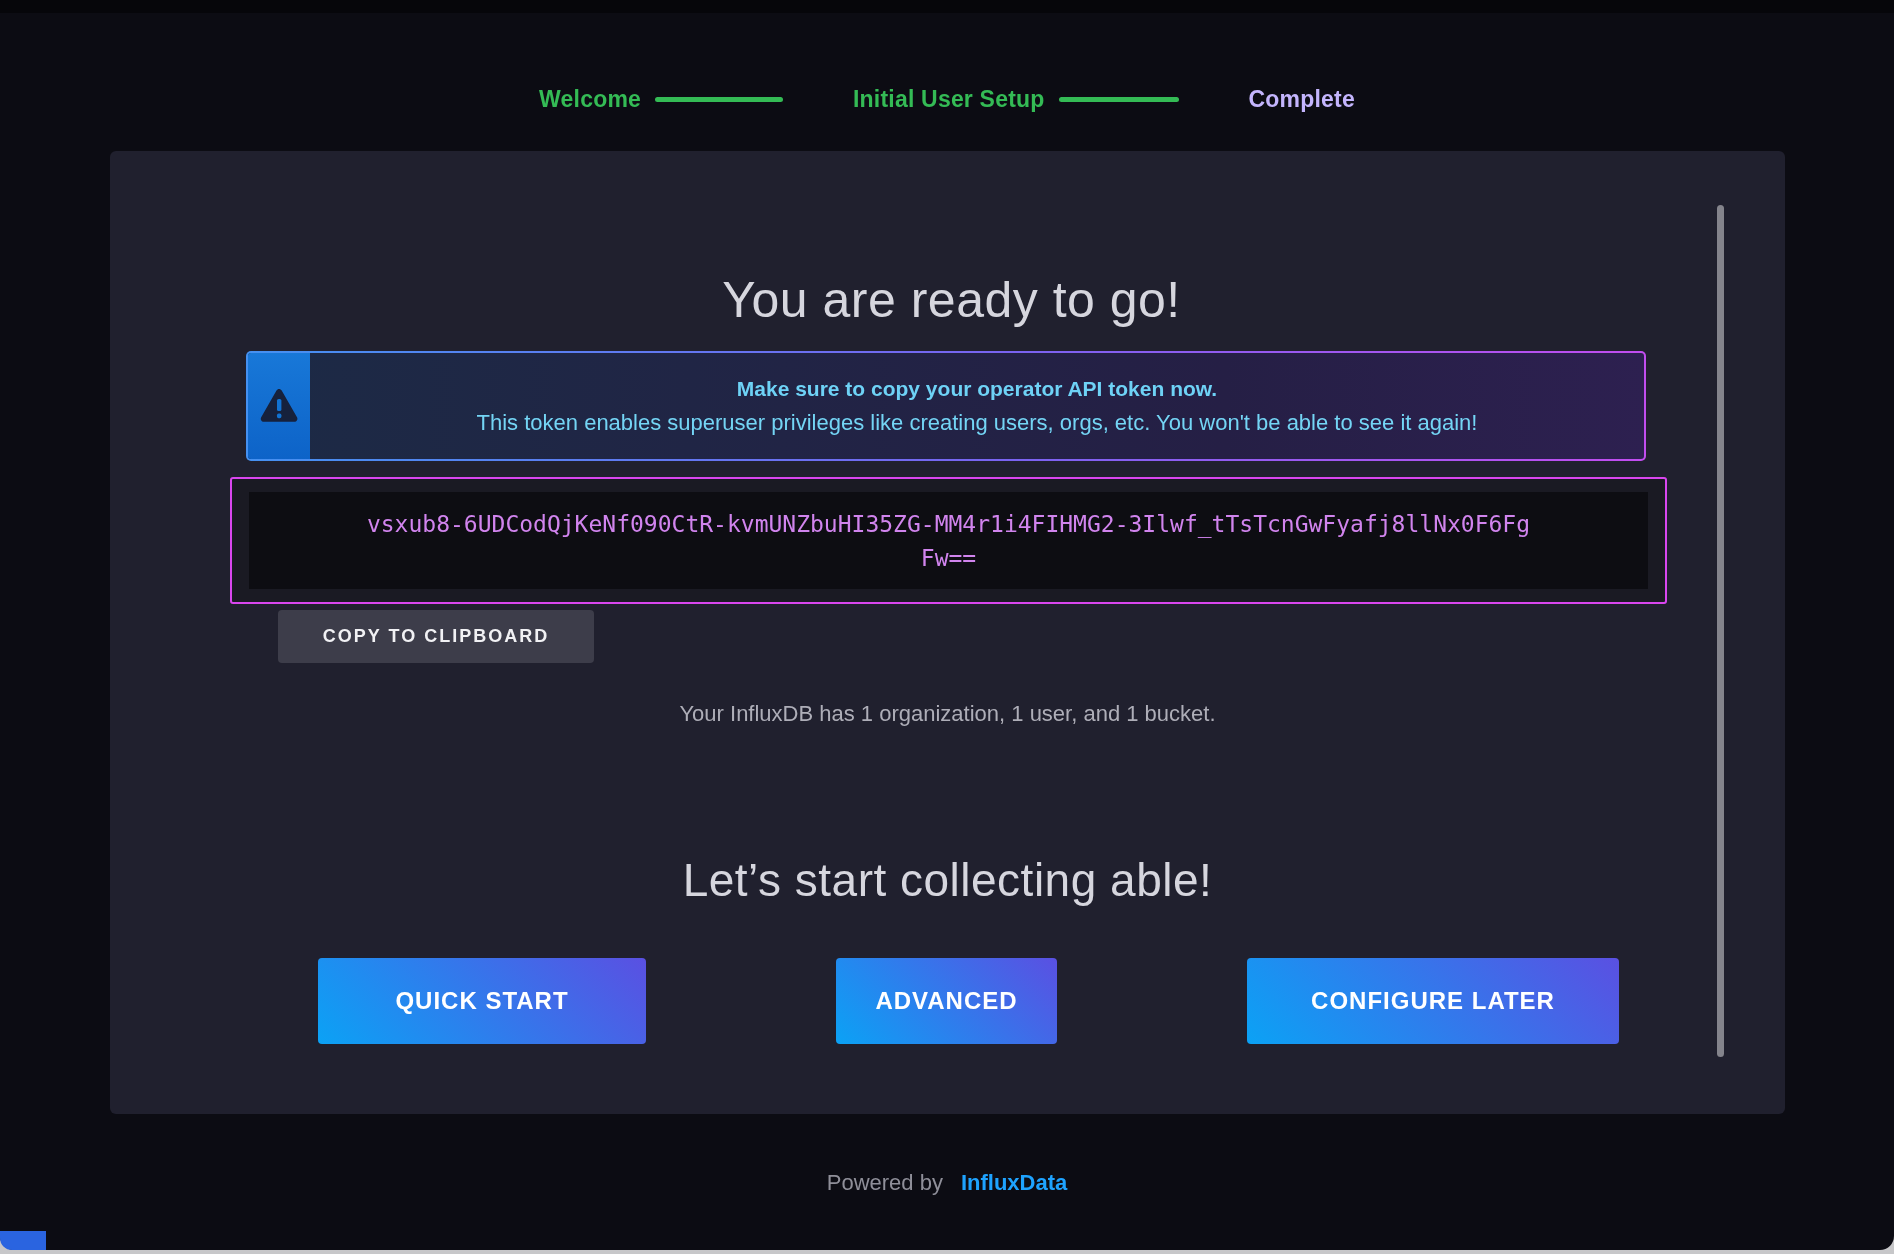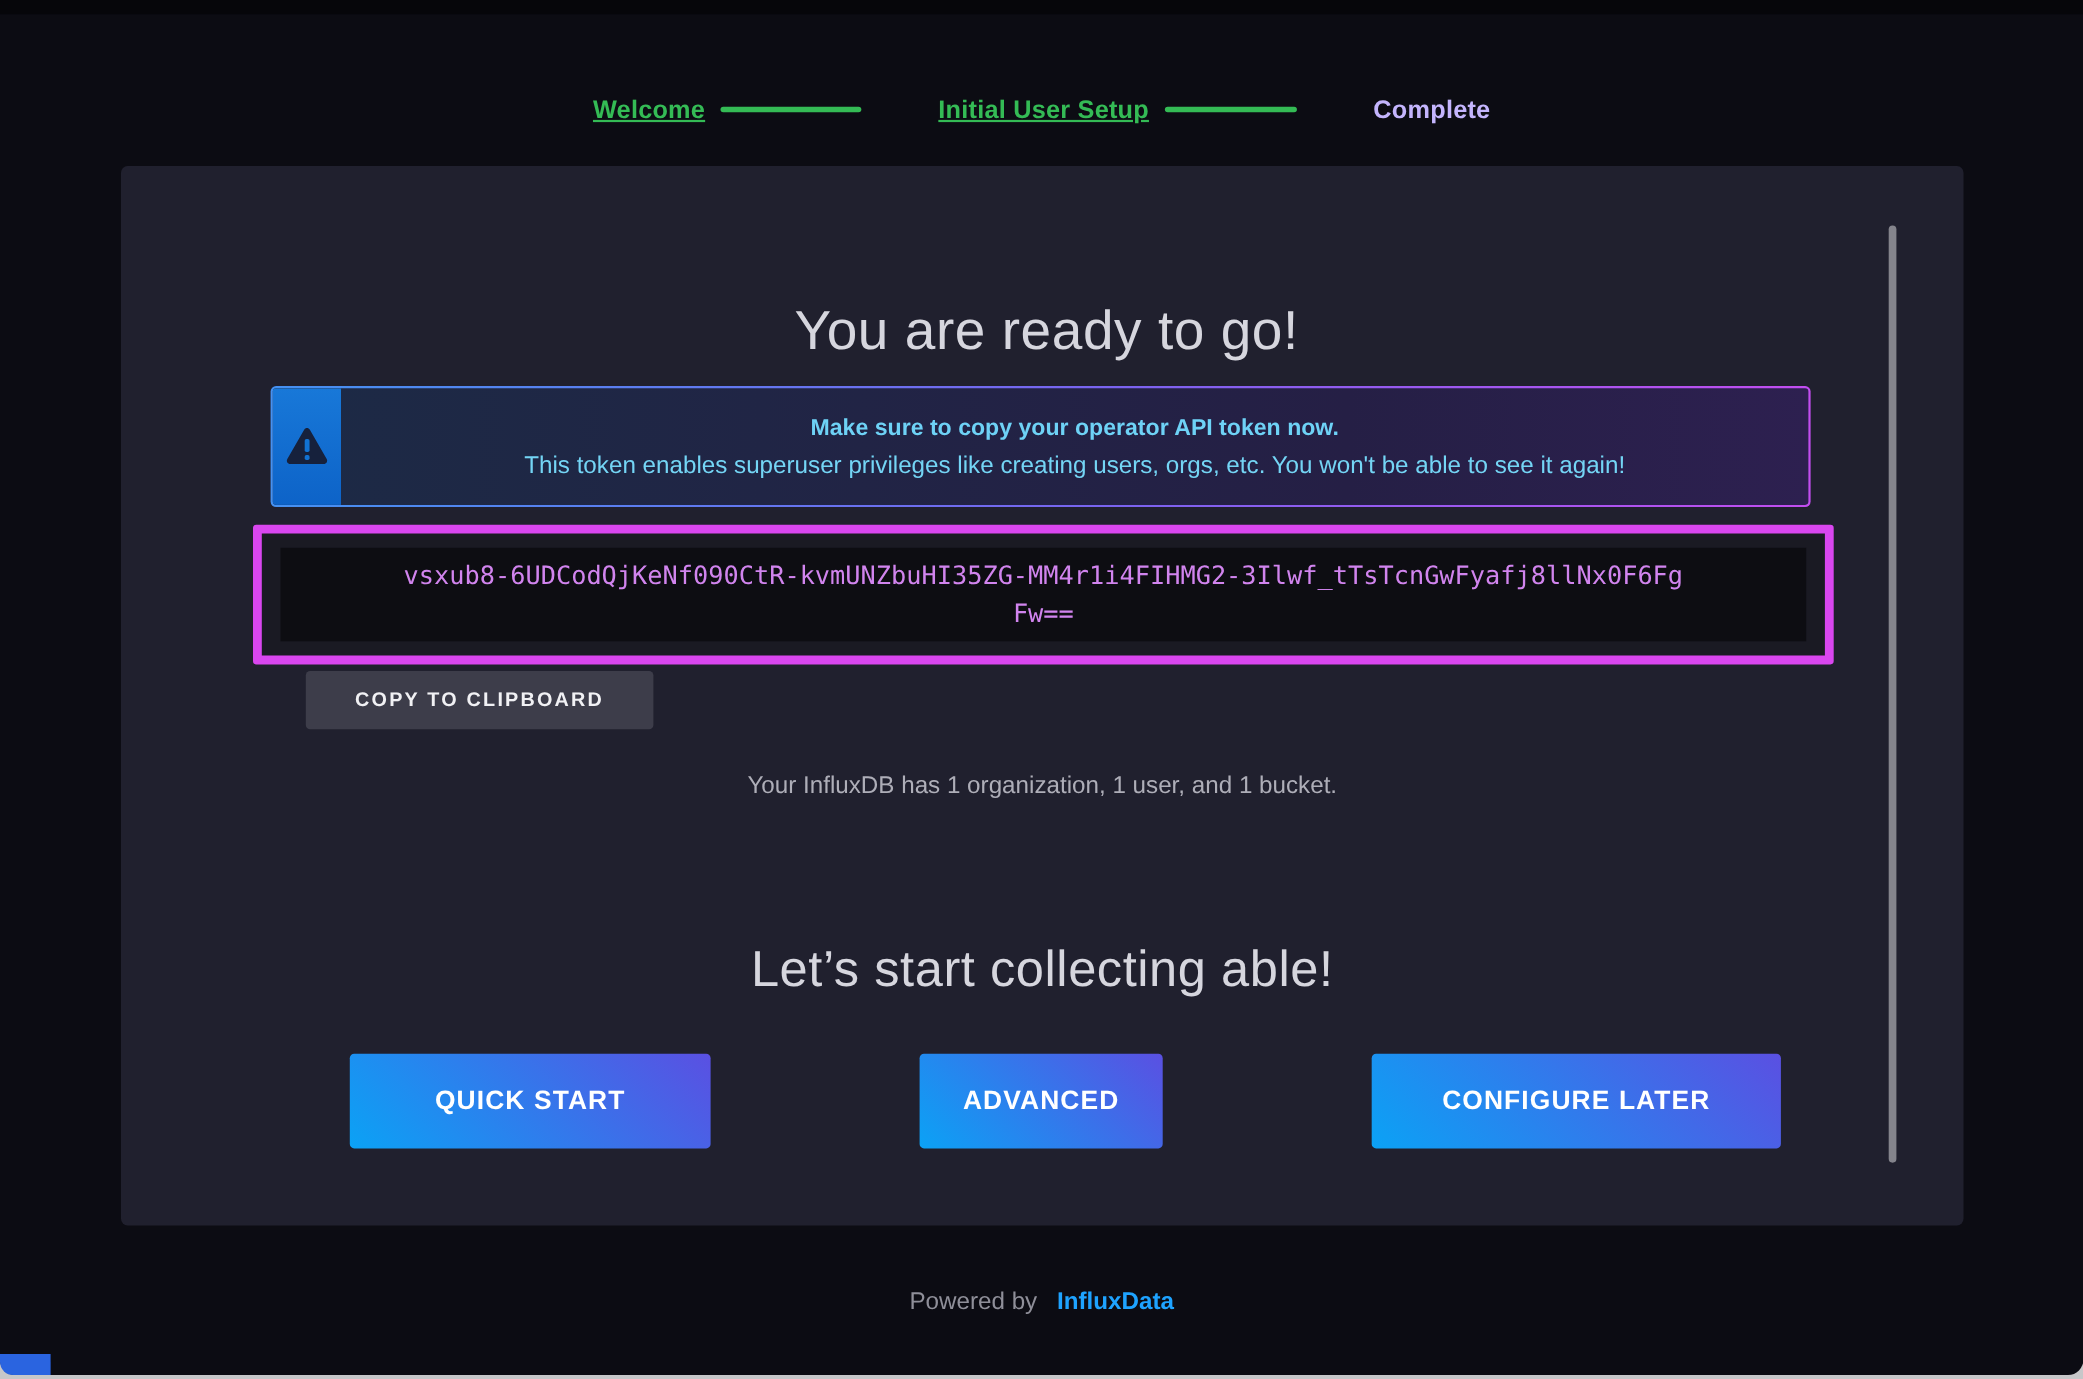--- a/index.html
+++ b/index.html
@@ -16,21 +16,21 @@
     border-radius:0 0 14px 14px;
   }
   .top-strip { position:absolute; left:0; top:0; width:100%; height:13px; background:#06060a; }
 
   
   .stepper {
     position:absolute; top:86px; left:0; width:100%;
     display:flex; justify-content:center; align-items:center;
   }
   .step-label { font-size:23px; font-weight:bold; letter-spacing:.2px; }
-  .step-done  { color:#34bb55;text-decoration:underline; }
+  .step-done  { color:#34bb55; }
   .step-current { color:#c4b5fd; }
   .step-line {
     width:128px; height:5px; border-radius:3px; background:#34bb55;
     margin:0 70px 0 14px;
   }
 
   
   .card {
     position:absolute; left:110px; top:151px; width:1675px; height:963px;
     background:#20202e; border-radius:6px;
@@ -60,21 +60,21 @@
   .alert-content {
     flex:1; display:flex; flex-direction:column;
     align-items:center; justify-content:center; gap:9px;
   }
   .alert-heading { font-size:21px; font-weight:bold; color:#6ed2f6; }
   .alert-body    { font-size:22px; color:#74d5f5; }
 
   
   .token-box {
     position:absolute; left:120px; top:326px; width:1437px; height:127px;
-    border:8px solid #d946ef; border-radius:3px;
+    border:2px solid #d946ef; border-radius:3px;
     background:#1a1a23; padding:13px 17px;
   }
   .token-inner {
     width:100%; height:100%; background:#0d0d12;
     display:flex; align-items:center; justify-content:center;
   }
   .token-text {
     font-family:"DejaVu Sans Mono", monospace;
     font-size:23px; line-height:34px; color:#d184ee;
     max-width:1170px; text-align:center;

